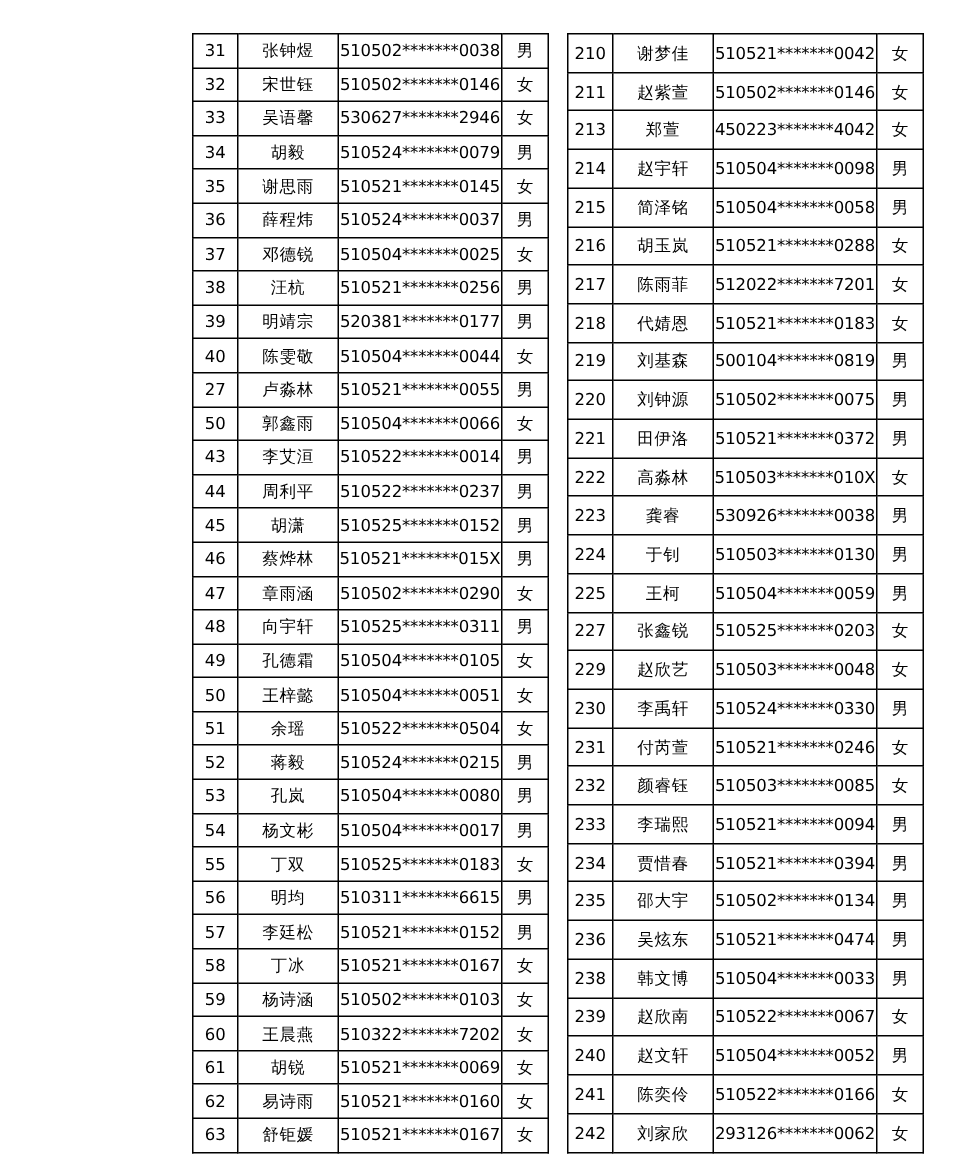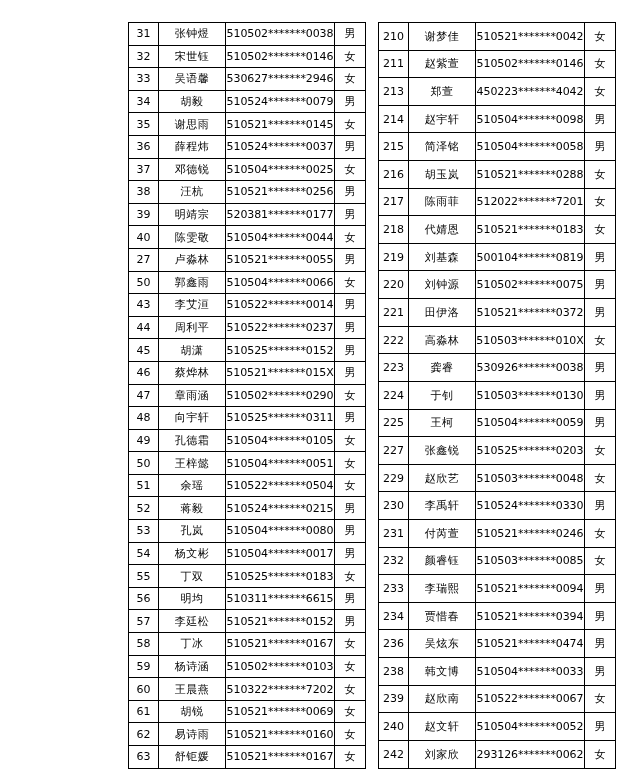--- a/index.html
+++ b/index.html
@@ -384,20 +384,26 @@
             <td class="col-id">510521*******0094</td>
             <td class="col-sex">男</td>
           </tr>
           <tr>
             <td class="col-idx">234</td>
             <td class="col-name">贾惜春</td>
             <td class="col-id">510521*******0394</td>
             <td class="col-sex">男</td>
           </tr>
           <tr>
+            <td class="col-idx">235</td>
+            <td class="col-name">邵大宇</td>
+            <td class="col-id">510502*******0134</td>
+            <td class="col-sex">男</td>
+          </tr>
+          <tr>
             <td class="col-idx">236</td>
             <td class="col-name">吴炫东</td>
             <td class="col-id">510521*******0474</td>
             <td class="col-sex">男</td>
           </tr>
           <tr>
             <td class="col-idx">238</td>
             <td class="col-name">韩文博</td>
             <td class="col-id">510504*******0033</td>
             <td class="col-sex">男</td>
@@ -406,20 +412,26 @@
             <td class="col-idx">239</td>
             <td class="col-name">赵欣南</td>
             <td class="col-id">510522*******0067</td>
             <td class="col-sex">女</td>
           </tr>
           <tr>
             <td class="col-idx">240</td>
             <td class="col-name">赵文轩</td>
             <td class="col-id">510504*******0052</td>
             <td class="col-sex">男</td>
+          </tr>
+          <tr>
+            <td class="col-idx">241</td>
+            <td class="col-name">陈奕伶</td>
+            <td class="col-id">510522*******0166</td>
+            <td class="col-sex">女</td>
           </tr>
           <tr>
             <td class="col-idx">242</td>
             <td class="col-name">刘家欣</td>
             <td class="col-id">293126*******0062</td>
             <td class="col-sex">女</td>
           </tr>
         </tbody>
     </table>
   </div>

